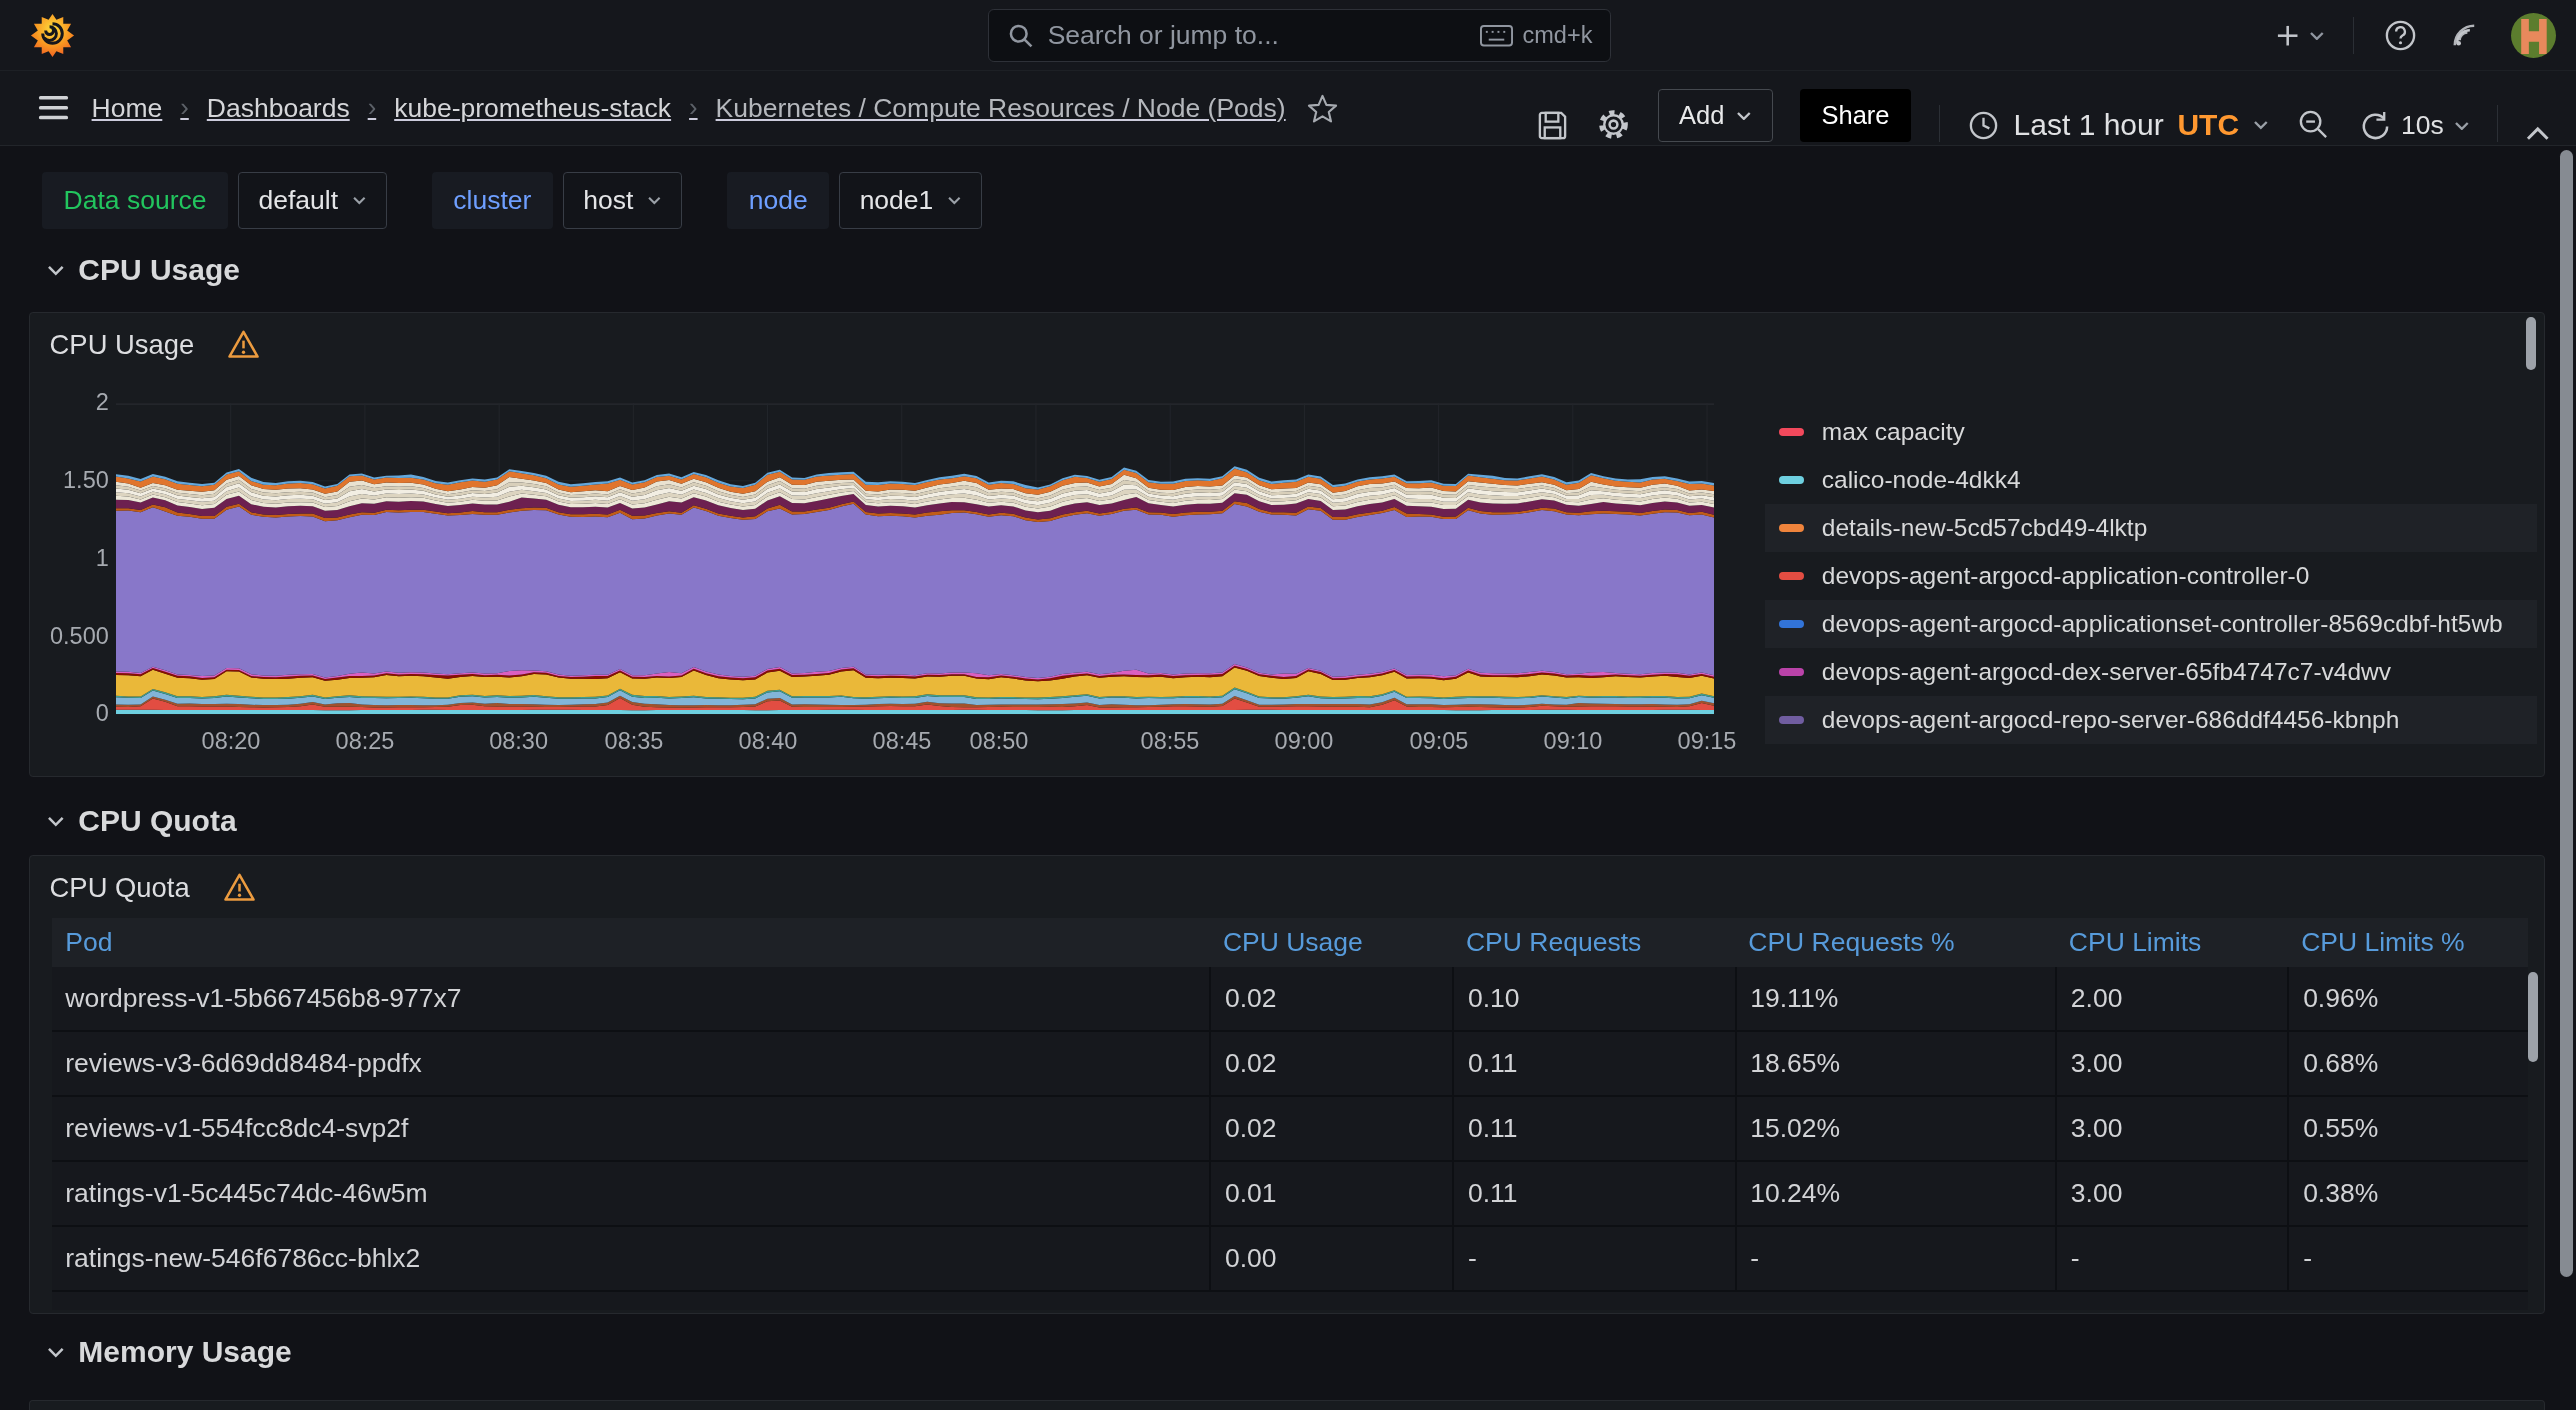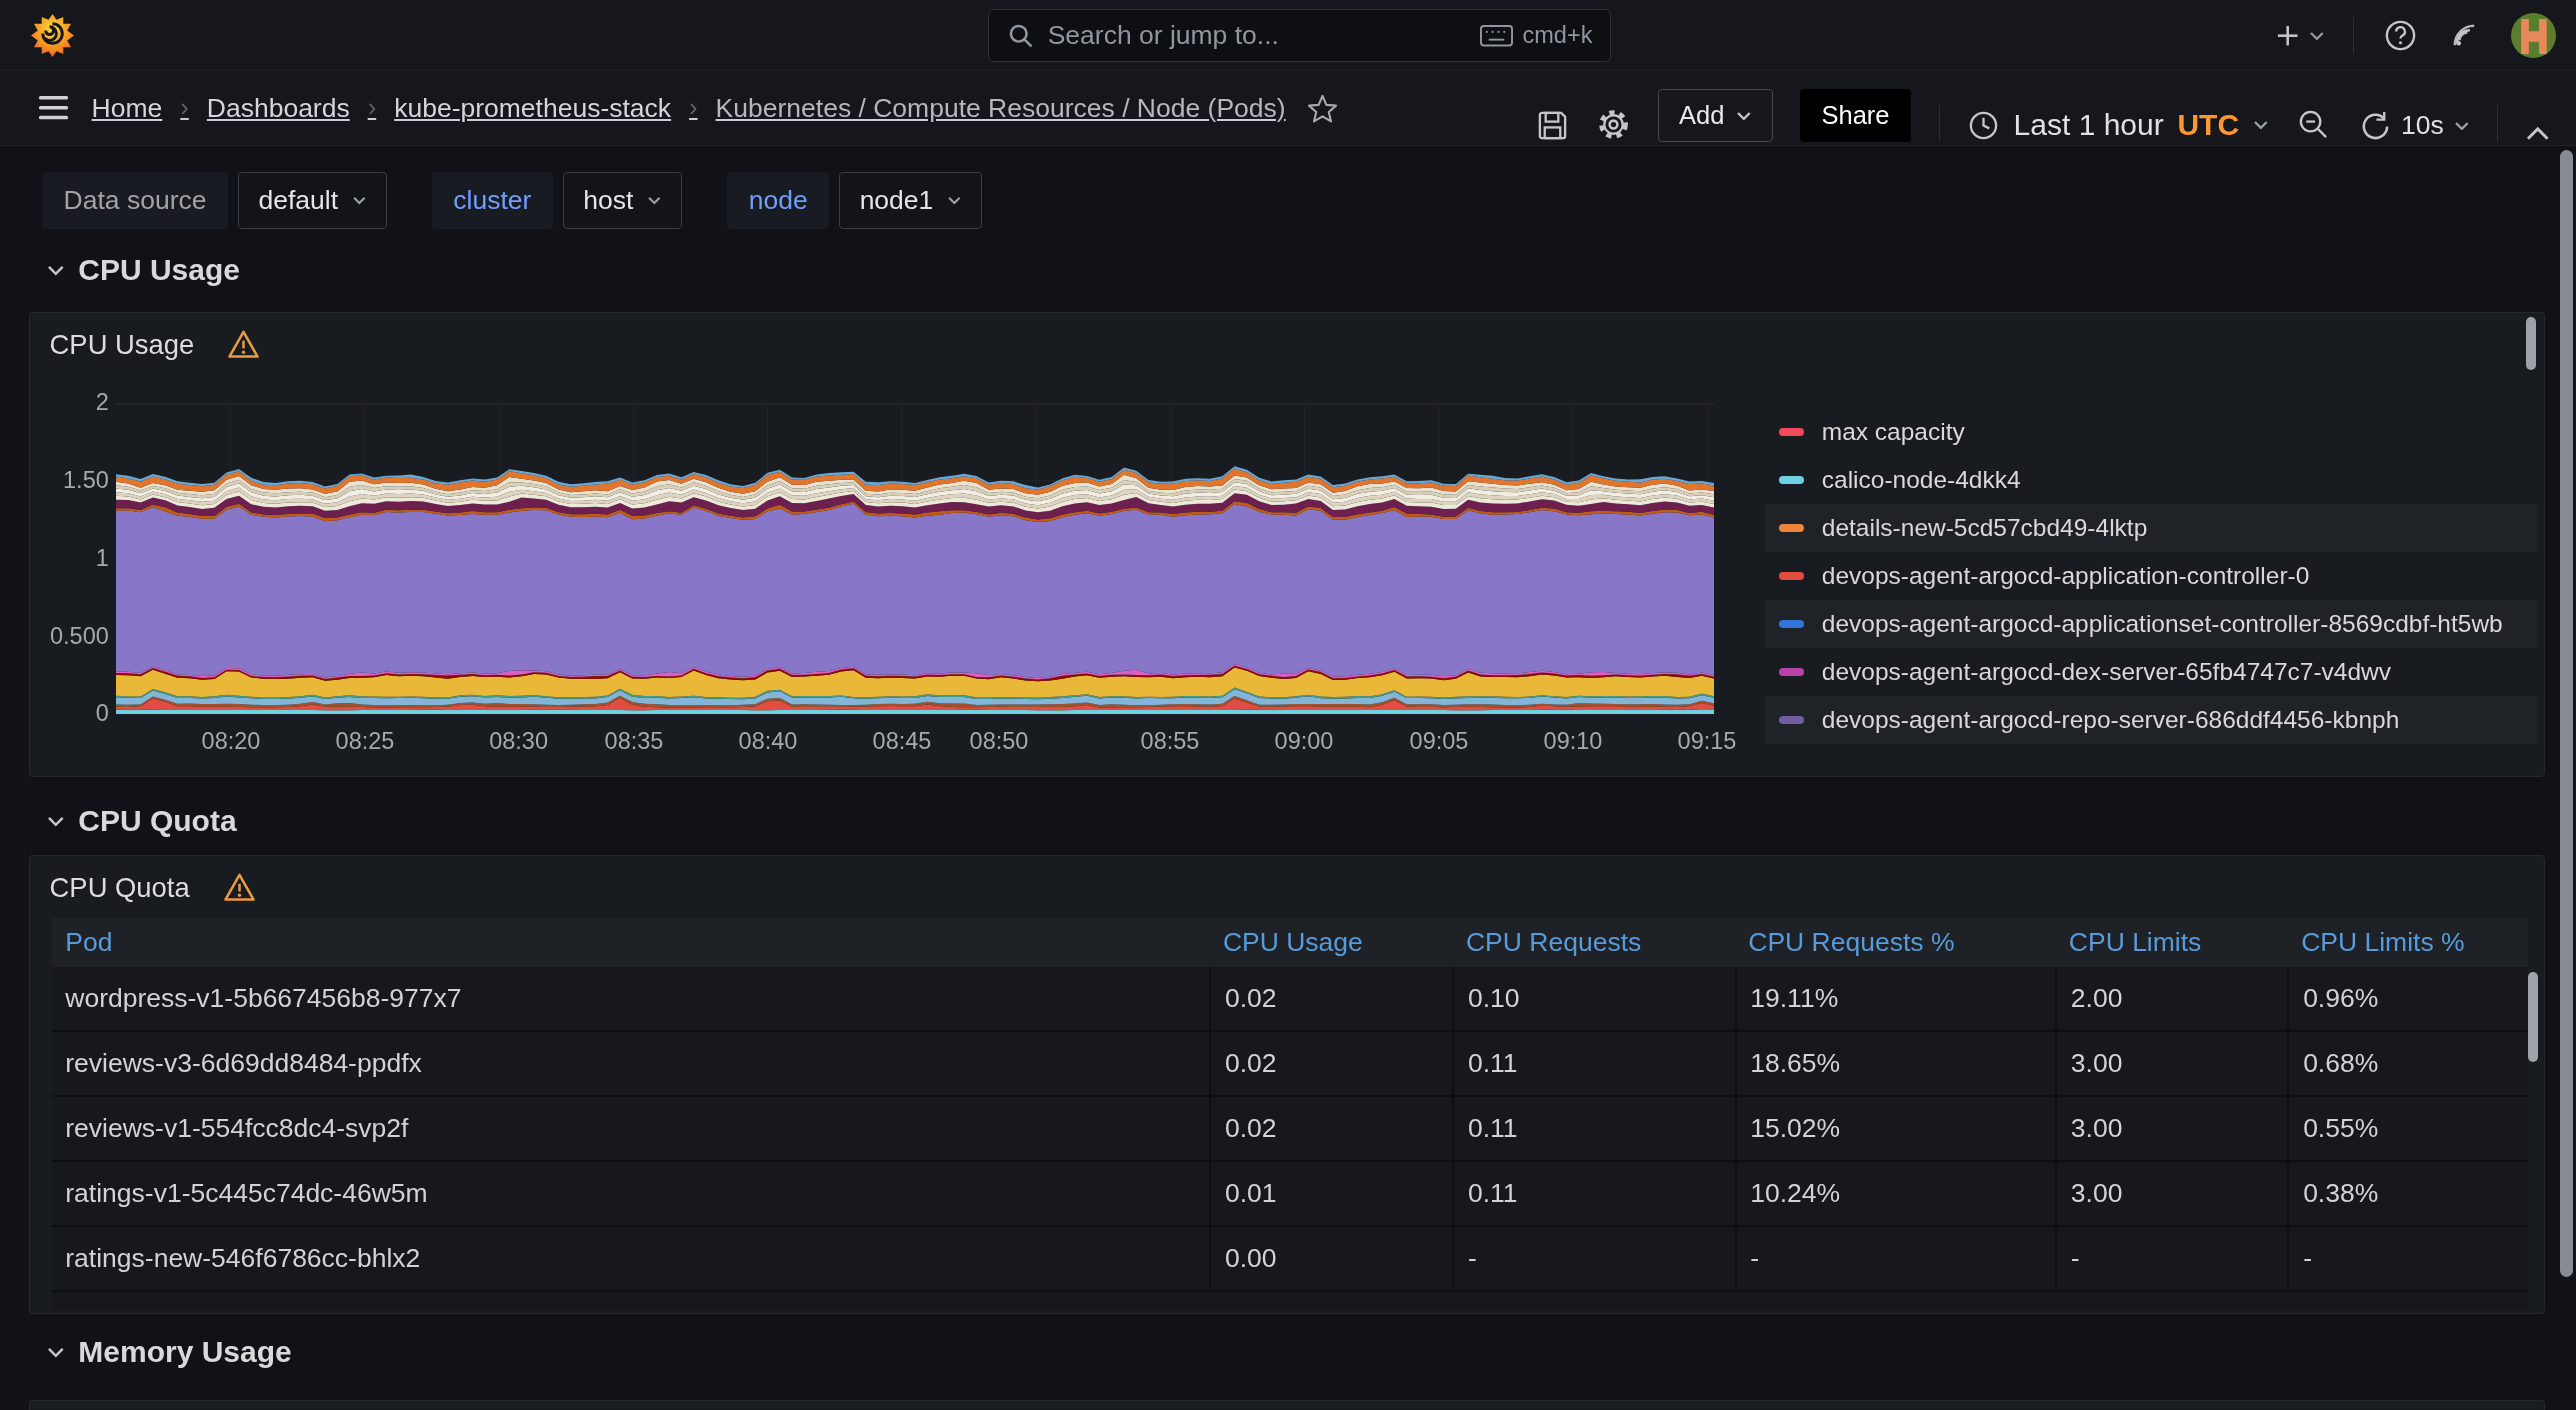--- a/index.html
+++ b/index.html
@@ -201,21 +201,21 @@
       </span>
       <span class="vdiv"></span>
       <svg class="icon" width="25.5" height="15.7" viewBox="0 0 26 16" fill="none" stroke="#c3c6cb" stroke-width="3" style="cursor:pointer;">
           <polyline points="3,13 13,3 23,13"></polyline>
         </svg>
     </div>
   </div>
 
   <div class="variables" id="variables">
       <div class="var-pair">
-        <div class="var-label" style="color: #a3a3a3;">Data source</div>
+        <div class="var-label" style="color: #22c55e;">Data source</div>
         <div class="var-value">
           <span>default</span>
           <svg width="14.7" height="8.8" viewBox="0 0 16 10" fill="none" stroke="#9aa0a7" stroke-width="2.4">
             <polyline points="2,2 8,8 14,2"></polyline>
           </svg>
         </div>
       </div>
       <div class="var-pair">
         <div class="var-label" style="color: rgb(110, 159, 255);">cluster</div>
         <div class="var-value">

